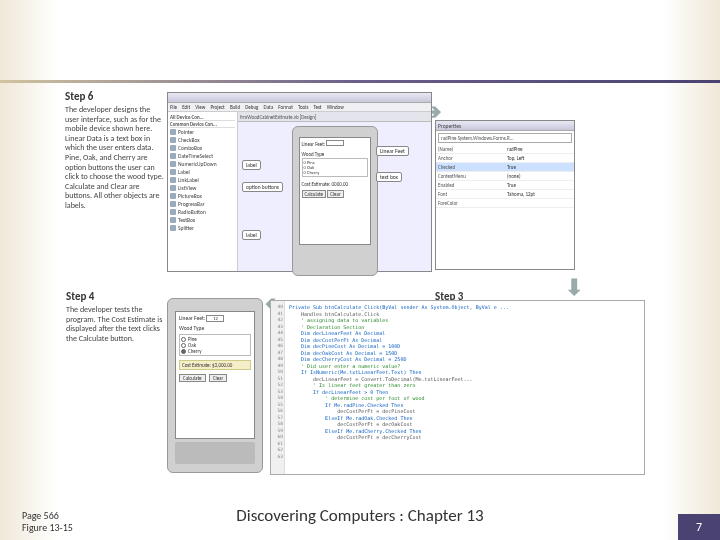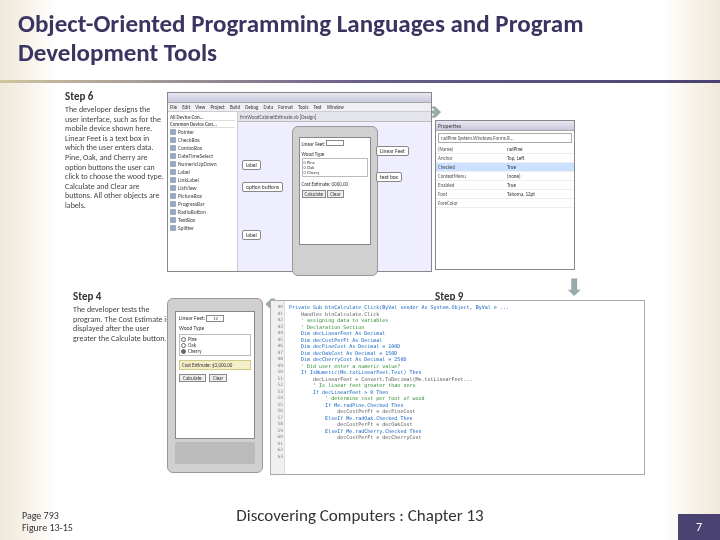--- a/index.html
+++ b/index.html
@@ -34,21 +34,21 @@
     width: 590px; height: 400px;
     background: #fff;
   }
   .step-col { position: absolute; }
   .step-title { font-weight: bold; font-size: 11px; color: #333; margin-bottom: 2px; }
   .step-desc { font-size: 8px; color: #444; line-height: 1.2; }
 
   .step1 { left: 0; top: 0; width: 100px; }
   .step2 { left: 370px; top: 0; width: 210px; }
   .step3 { left: 370px; top: 200px; width: 210px; }
-  .step4 { left: 8px; top: 200px; width: 100px; }
+  .step4 { left: 1px; top: 200px; width: 100px; }
 
   
   .ide {
     position: absolute;
     left: 102px; top: 2px;
     width: 265px; height: 180px;
     border: 1px solid #888;
     background: #f8f8f8;
     font-size: 6px;
   }
@@ -156,38 +156,37 @@
   .slide-num {
     position:absolute; right:0; bottom:0;
     width:42px; height:26px; background:#4a4270;
     color:#fff; font-size:12px; text-align:center; line-height:26px;
   }
 </style>
 </head>
 <body>
 
 <div class="slide">
-  <div class="title">Object-Oriented Programming Languages and Program Development Tools</div>
   <div class="title-underline"></div>
 
   <div class="content">
 
     <div class="step-col step1">
       <div class="step-title">Step 6</div>
-      <div class="step-desc">The developer designs the user interface, such as for the mobile device shown here. Linear Feet is a text box in which the user enters data. Pine, Oak, and Cherry are option buttons the user can click to choose the wood type. Calculate and Clear are buttons. All other objects are labels.</div>
+      <div class="step-desc">The developer designs the user interface, such as for the mobile device shown here. Linear Data is a text box in which the user enters data. Pine, Oak, and Cherry are option buttons the user can click to choose the wood type. Calculate and Clear are buttons. All other objects are labels.</div>
     </div>
     <div class="step-col step2">
     </div>
     <div class="step-col step3">
-      <div class="step-title">Step 9</div>
+      <div class="step-title">Step 3</div>
       <div class="step-desc">The developer writes code to define the action of each event the user triggers.</div>
     </div>
     <div class="step-col step4">
       <div class="step-title">Step 4</div>
-      <div class="step-desc">The developer tests the program. The Cost Estimate is displayed after the user greater the Calculate button.</div>
+      <div class="step-desc">The developer tests the program. The Cost Estimate is displayed after the text clicks the Calculate button.</div>
     </div>
 
     <div class="arrow a12">➔</div>
     <div class="arrow a23">⬇</div>
     <div class="arrow a34">➔</div>
 
     <div class="ide">
       <div class="ide-titlebar"></div>
       <div class="ide-menu">
         <span>File</span>
@@ -361,18 +360,18 @@
           <span class="btn">Clear</span>
         </div>
       </div>
       <div class="emu-keys"></div>
     </div>
 
   </div>
 
   <div class="footer">
     <div class="page-ref">
-      <span>Page 793</span><br><span>Figure 13-15</span>
+      <span>Page 566</span><br><span>Figure 13-15</span>
     </div>
     <div class="footer-center">Discovering Computers : Chapter 13</div>
     <div class="slide-num">7</div>
   </div>
 </div>
 
 </body></html>

